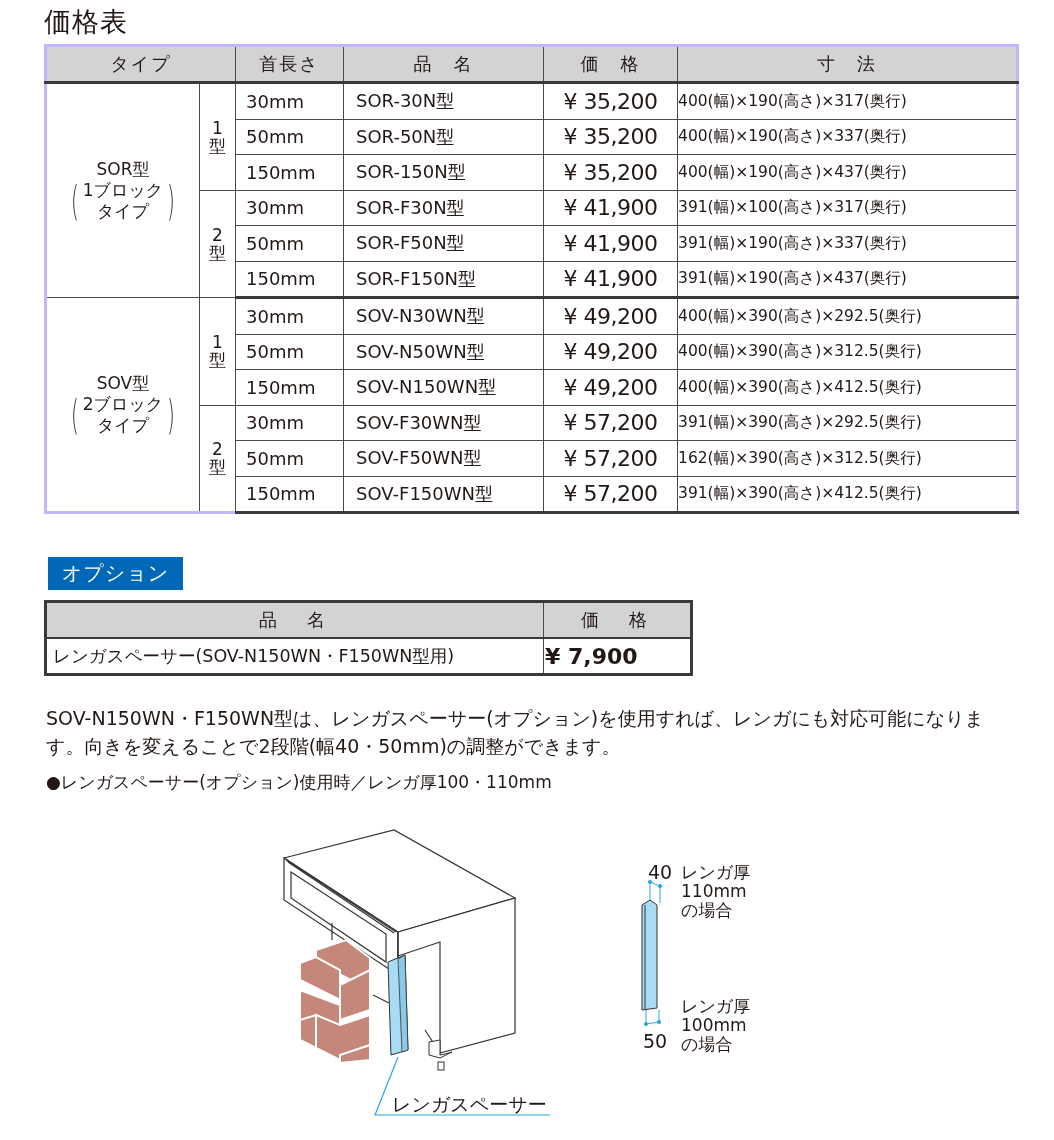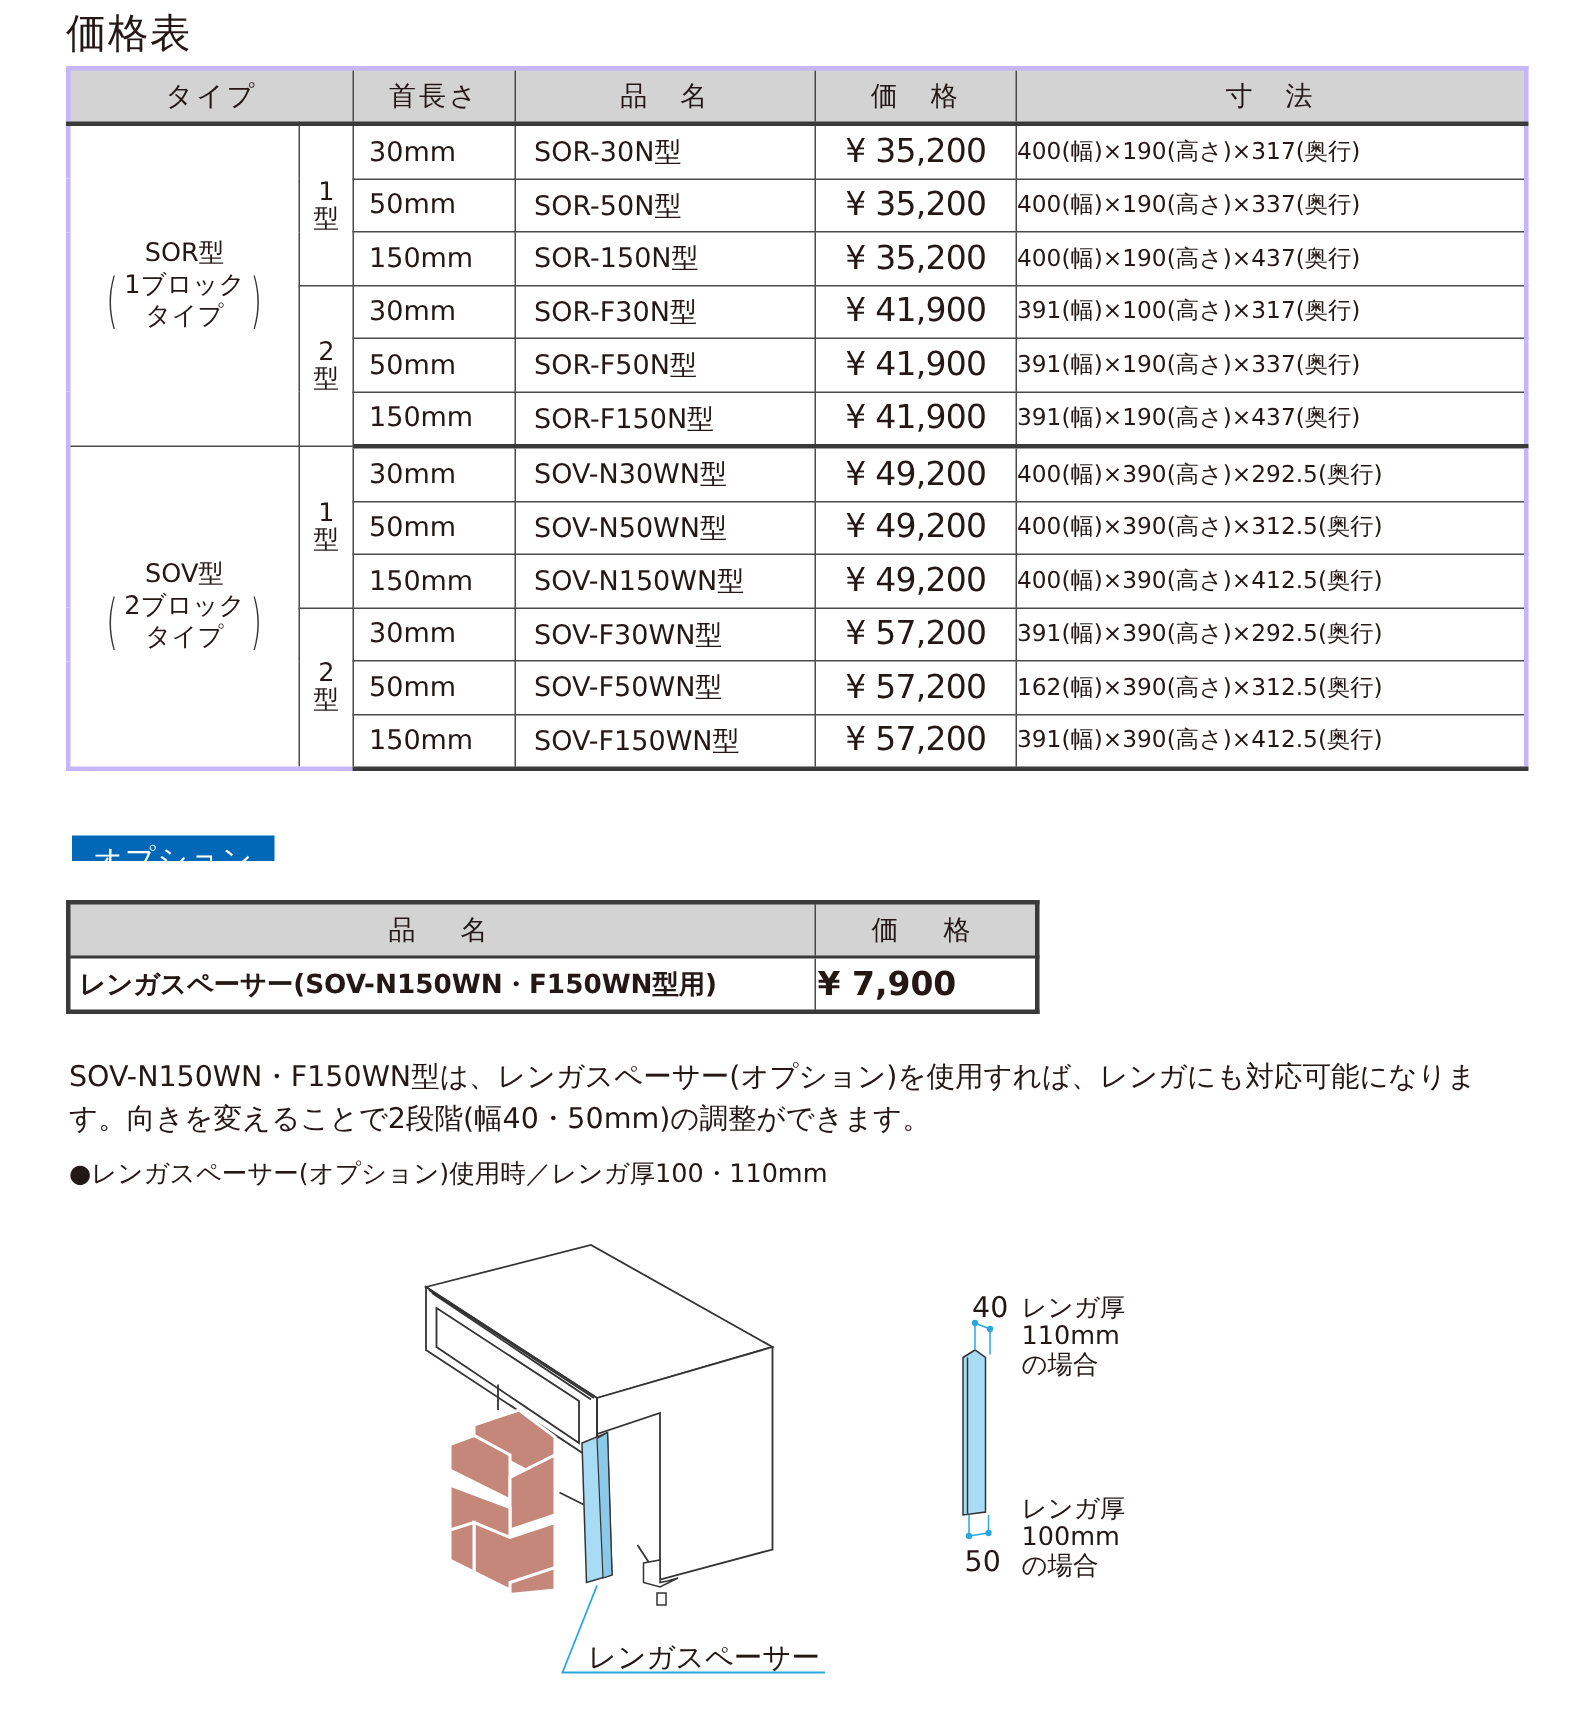--- a/index.html
+++ b/index.html
@@ -16,26 +16,26 @@
   td.typ { text-align:center; font-size:17px; line-height:21px; vertical-align:middle; }
   td.sub { text-align:center; font-size:17px; line-height:18px; vertical-align:middle; }
   td.neck { padding-left:10px !important; font-size:18px; }
   td.name { padding-left:12px !important; font-size:18px; }
   td.price { text-align:center; font-size:22px; font-weight:normal; letter-spacing:-0.5px; }
   td.dim { text-align:left; font-size:15.5px; }
 
   .paren-wrap { display:inline-flex; align-items:center; }
   .paren { font-size:40px; font-weight:100; line-height:40px; color:#333; transform:scaleX(0.5); display:inline-block; }
 
-  .opt-badge { position:absolute; left:48px; top:557px; width:135px; height:17px; background:#0068b7; color:#fff;
+  .opt-badge { position:absolute; left:48px; top:557px; width:135px; height:33px; background:#0068b7; color:#fff;
                font-size:20px; line-height:33px; text-align:center; letter-spacing:1px; }
   table.opt { position:absolute; left:44px; top:600px; width:646px; border-collapse:collapse; border:3px solid #3a3a3a; table-layout:fixed; }
   table.opt th { background:#d3d3d3; font-weight:normal; font-size:18px; height:32px; border:1px solid #4a4a4a; border-bottom:2px solid #3a3a3a; letter-spacing:6px; }
   table.opt td { height:32px; border:1px solid #4a4a4a; font-size:18px; }
-  table.opt td.oname { padding-left:6px; font-weight:bold; font-size:17.5px; }
+  table.opt td.oname { padding-left:6px; font-weight:normal; font-size:17.5px; }
   table.opt td.oprice { text-align:left; font-weight:bold; font-size:22px; }
 
   .desc { position:absolute; left:46px; top:704px; width:970px; font-size:19px; line-height:28px; }
   .note { position:absolute; left:46px; top:771px; font-size:17px; }
 
   .fig { position:absolute; left:0; top:0; }
   .fig-label { position:absolute; font-size:19px; }
   .dim-label { position:absolute; font-size:17px; line-height:19px; }
   .dim-num { position:absolute; font-size:19px; }
 </style>

